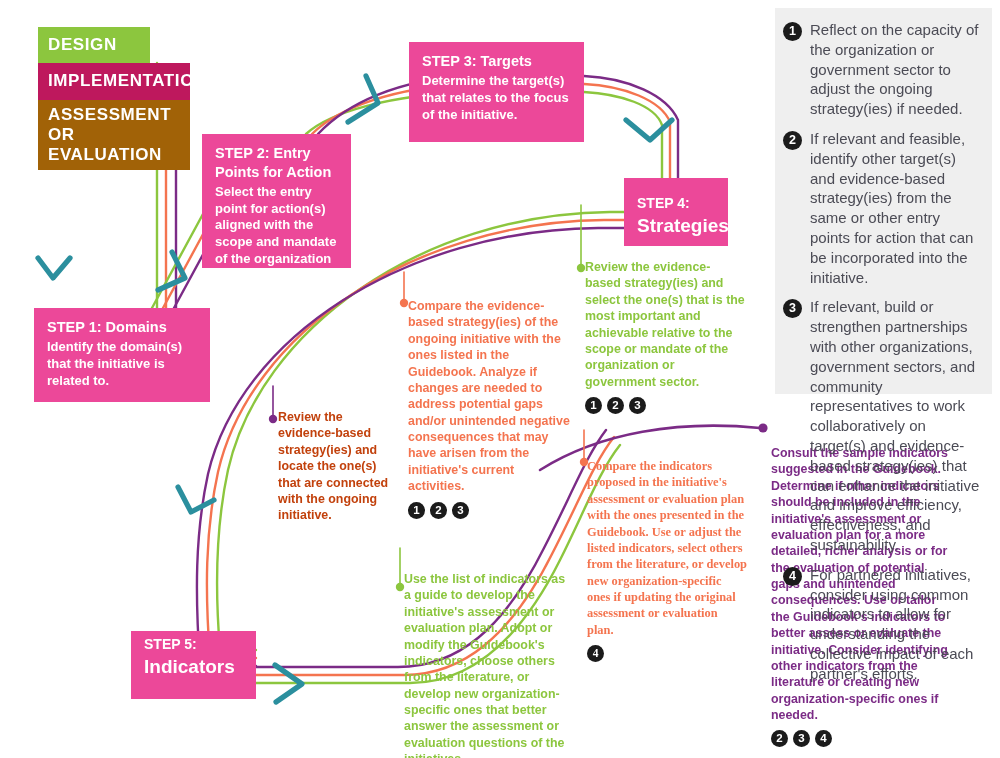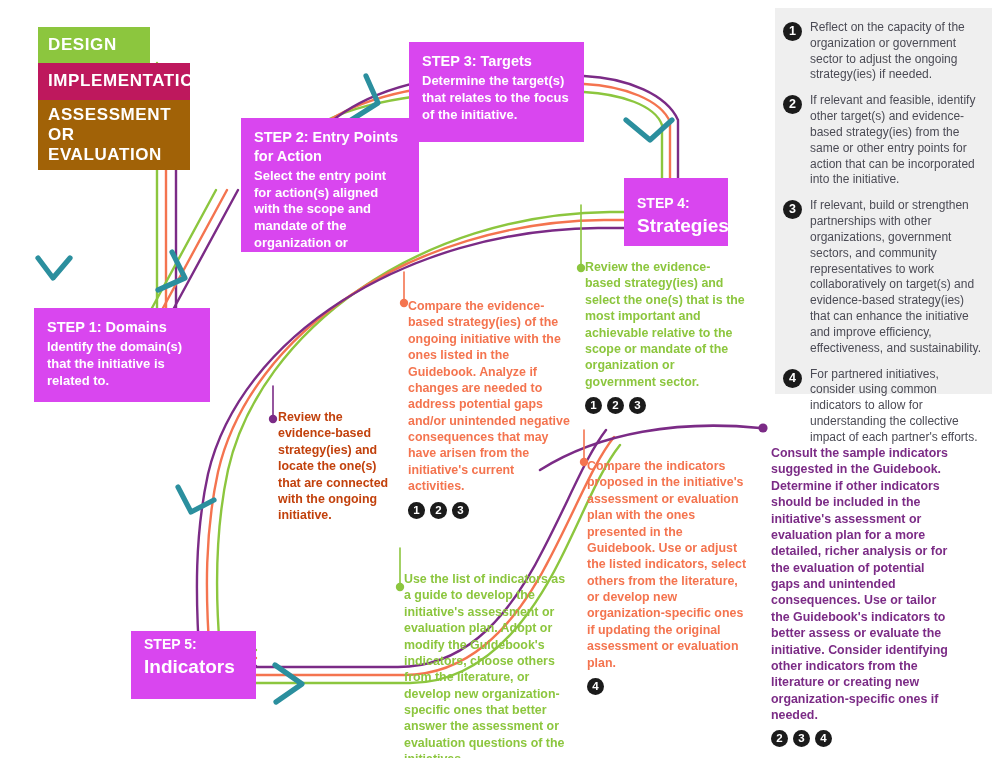--- a/index.html
+++ b/index.html
@@ -43,31 +43,31 @@
     box-sizing:border-box;
     line-height:1.18;
   }
   #legend-design{ left:38px; top:27px; width:112px; height:36px; background:#8cc63e;}
   #legend-implementation{ left:38px; top:63px; width:152px; height:37px; background:#be185d;}
   #legend-assessment{ left:38px; top:100px; width:152px; height:70px; background:#a16207;}
 
   
   .step-box{
     position:absolute;
-    background:#d946ef;
+    background:#ec4899;
     color:#ffffff;
     box-sizing:border-box;
     padding:10px 13px 12px 13px;
     line-height:1.3;
   }
   .step-title{ font-weight:bold; font-size:14.5px; display:block; margin-bottom:2px;}
   .step-body{ font-weight:bold; font-size:13px; display:block;}
 
   #step1{ left:34px;  top:308px; width:176px; height:94px;}
-  #step2{ left:202px; top:118px; width:178px; height:134px;margin-left:39px;}
+  #step2{ left:202px; top:134px; width:149px; height:134px;}
   #step3{ left:409px; top:42px;  width:175px; height:100px;}
   #step4{ left:624px; top:178px; width:104px; height:68px; padding-top:16px;}
   #step5{ left:131px; top:631px; width:125px; height:68px; padding-top:4px;}
   #step4 .step-title,#step5 .step-title{font-size:14px;}
   #step4 .step-body,#step5 .step-body{font-size:19px;font-weight:bold;}
 
   
   .note{
     position:absolute;
     font-weight:bold;
@@ -81,21 +81,21 @@
     display:inline-block;
     width:17px;height:17px;border-radius:50%;
     background:#1b1b1b;color:#ffffff;
     font-size:11.5px;font-weight:bold;
     text-align:center;line-height:17px;
   }
 
   #note-purple-1{ left:278px; top:409px; width:118px; color:#c2410c;}
   #note-orange-1{ left:408px; top:298px; width:162px; color:#f4744f;}
   #note-green-1 { left:585px; top:259px; width:160px; color:#8cc63e;}
-  #note-orange-2{ left:587px; top:458px; width:160px; color:#f4744f;}
+  #note-orange-2{ left:587px; top:458px; width:160px; color:#f4744f;font-family:Liberation Serif, serif;}
   #note-green-2 { left:404px; top:571px; width:167px; color:#8cc63e;}
   #note-purple-2{ left:771px; top:445px; width:180px; color:#7b2b86;}
 
   
   #sidebar{
     position:absolute;
     left:775px; top:8px;
     width:217px; height:386px;
     background:#efefef;
   }
@@ -109,21 +109,21 @@
   .side-num{
     flex:0 0 auto;
     width:19px;height:19px;border-radius:50%;
     background:#1b1b1b;color:#ffffff;
     font-size:12.5px;font-weight:bold;
     text-align:center;line-height:19px;
     margin-right:8px;margin-top:2px;
   }
   .side-text{
     color:#4b4b55;
-    font-size:12px;
+    font-size:15px;
     line-height:1.32;
   }
   #sidebar .side-item:first-child{padding-top:12px;}
 </style>
 </head>
 <body>
 
 <div id="root">
 
   <svg id="flow" viewBox="0 0 1000 758">

